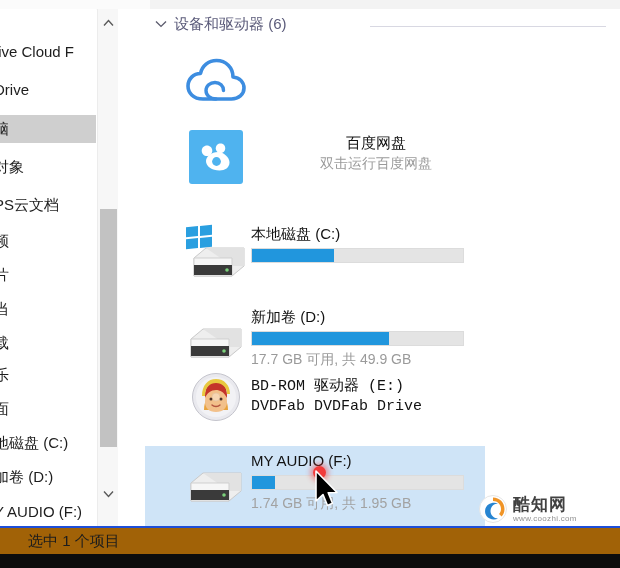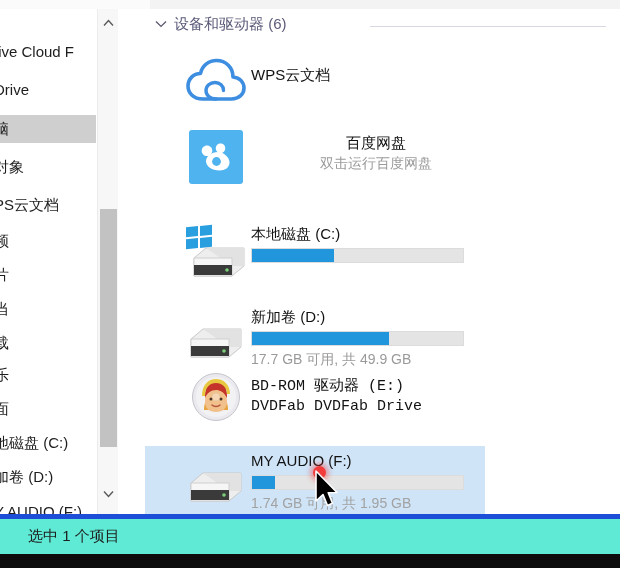--- a/index.html
+++ b/index.html
@@ -204,23 +204,23 @@
   
   .cursor {
     position: absolute;
     left: 314px; top: 470px;
     width: 26px; height: 40px;
   }
 
   
   .statusbar {
     position: absolute; left: 0; bottom: 14px;
-    width: 620px; height: 40px;
-    background: #5eead4;
-    border-top: 5px solid #1d4ed8;
+    width: 620px; height: 28px;
+    background: #a16207;
+    border-top: 2px solid #1d4ed8;
     display: flex; align-items: center;
   }
   .status-text {
     font-size: 15px;
     color: #1d1d1d;
     margin-left: 28px;
     white-space: nowrap;
   }
 
   
@@ -336,23 +336,20 @@
 
     <div class="item" style="left:63px; top:44px; width:300px;">
       <div class="item-icon" style="width:70px; height:58px;">
         <svg class="wps-cloud" viewBox="0 0 62 50" aria-hidden="true">
           <path d="M18 42 C8 42 3 35.5 3 29 C3 22 8.5 16.5 15.5 16.5
                    C17 9 23.5 3.5 31.5 3.5 C41 3.5 48 10.5 48 20
                    C55 20.5 59 25.5 59 31 C59 37.5 53.5 42 46.5 42 Z" fill="none" stroke="#3d8de0" stroke-width="3.6" stroke-linejoin="round"></path>
           <path d="M31 42 C25 42 21 38 21 33.5 C21 29 25 25.5 30 25.5
                    C35 25.5 38.5 29 38.5 33.5" fill="none" stroke="#3d8de0" stroke-width="3.4" stroke-linecap="round"></path>
         </svg>
-      </div>
-      <div class="item-body" style="padding-top:12px;">
-        <div class="item-title">WPS云文档</div>
       </div>
     </div>
 
     <div class="item" style="left:63px; top:118px; width:320px;text-align:center;">
       <div class="item-icon" style="width:70px; height:60px;">
         <div class="baidu-tile">
           <svg width="40" height="34" viewBox="0 0 40 34" aria-hidden="true">
             <path d="M11 5.5 C14 5.5 16.3 7.8 16.3 10.7 C16.3 13.6 14 16 11 16
                      C8 16 5.7 13.6 5.7 10.7 C5.7 7.8 8 5.5 11 5.5 Z" fill="#ffffff"></path>
             <path d="M24.5 3.5 C27.2 3.5 29.2 5.6 29.2 8.2 C29.2 10.9 27.2 13 24.5 13
@@ -463,16 +460,30 @@
   <div class="click-dot" style="background: rgb(242, 59, 59);"></div>
 
   <svg class="cursor" viewBox="0 0 26 40" aria-hidden="true">
     <path d="M2 1 L2 31 L9 24.5 L13.5 35.5 L18.5 33.2 L14.2 22.8 L23 22.5 Z" fill="#000000" stroke="#ffffff" stroke-width="1.6" stroke-linejoin="round"></path>
   </svg>
 
   <div class="statusbar">
     <span class="status-text">选中 1 个项目</span>
   </div>
 
+  <div class="watermark">
+    <svg class="wm-logo" viewBox="0 0 30 30" aria-hidden="true">
+      <circle cx="15" cy="15" r="13.5" fill="#ffffff" stroke="#e4e4e4" stroke-width="1"></circle>
+      <path d="M15 3.5 C21.5 3.5 26.5 8.5 26.5 15 C26.5 18 25.4 20.6 23.6 22.6
+               L21 20.1 C22.3 18.8 23 17 23 15 C23 10.5 19.5 7 15 7 Z" fill="#f0901e"></path>
+      <path d="M20 9.5 C16 9.5 12.5 12.8 12.5 17 C12.5 21.2 16 24.5 20 24.5
+               C16.5 26.5 11 25.5 8.5 22 C6 18.3 6.8 13.2 10.4 10.6
+               C13.2 8.6 17 8.4 20 9.5 Z" fill="#1e7fd0"></path>
+    </svg>
+    <div class="wm-texts">
+      <span class="wm-cn">酷知网</span>
+      <span class="wm-url">www.coozhi.com</span>
+    </div>
+  </div>
 
   <div class="black-bar"></div>
 
 </div>
 
 </body></html>

